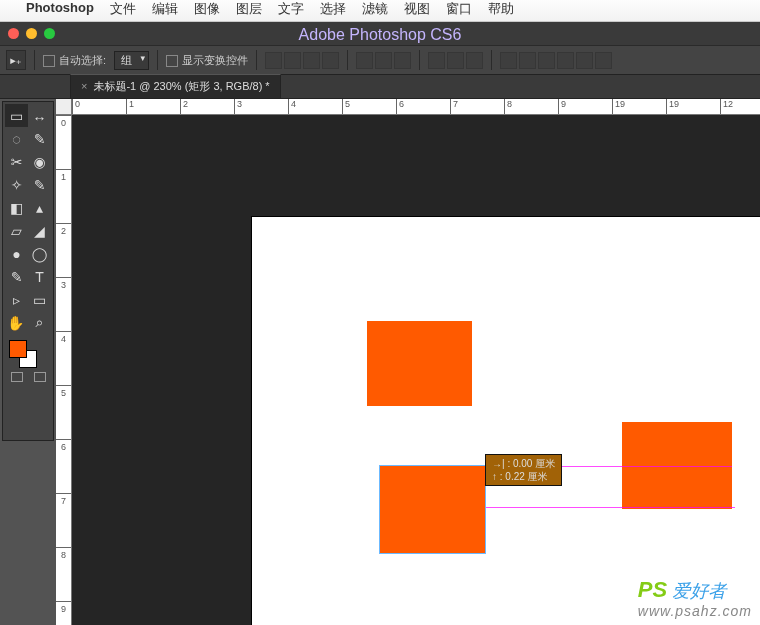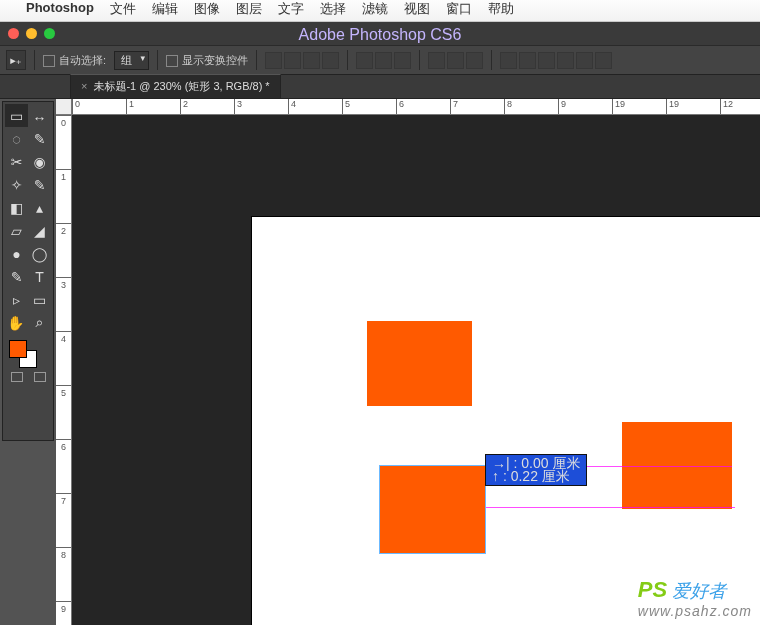--- a/index.html
+++ b/index.html
@@ -40,21 +40,21 @@
 .ruler-corner{position:absolute;top:0;left:0;width:16px;height:16px;background:#eee;border-right:1px solid #777;border-bottom:1px solid #777}
 .doc-bg{position:absolute;top:16px;left:16px;right:0;bottom:0;background:#252525}
 .canvas{position:absolute;top:102px;left:180px;width:600px;height:500px;background:#fff;box-shadow:0 0 0 1px #000}
 .rect{position:absolute;background:#ff5a00}
 .r1{left:115px;top:104px;width:105px;height:85px}
 .r2{left:370px;top:205px;width:110px;height:87px}
 .r3{left:128px;top:249px;width:105px;height:87px;outline:1px solid #6bb9ff}
 .guide-h{position:absolute;height:1px;background:#ff00ff;opacity:.7}
 .g1{left:130px;top:249px;width:350px}
 .g2{left:233px;top:290px;width:250px}
-.tooltip{position:absolute;background:#1d4ed8;border:1px solid #111;color:#ddd;font-size:14px;padding:2px 6px;line-height:13px;left:233px;top:237px;white-space:nowrap}
+.tooltip{position:absolute;background:#a16207;border:1px solid #111;color:#ddd;font-size:10px;padding:2px 6px;line-height:13px;left:233px;top:237px;white-space:nowrap}
 .watermark{position:absolute;right:8px;bottom:6px;font-size:18px;font-style:italic;color:#3aa0e8}
 .watermark b{font-size:22px;color:#84cc16}
 .sub{display:block;font-size:14px;color:#888;letter-spacing:1px}
 </style>
 </head>
 <body>
 
 <div class="mac-menubar">
   <span class="apple"></span>
   <span class="ps-bold">Photoshop</span>

